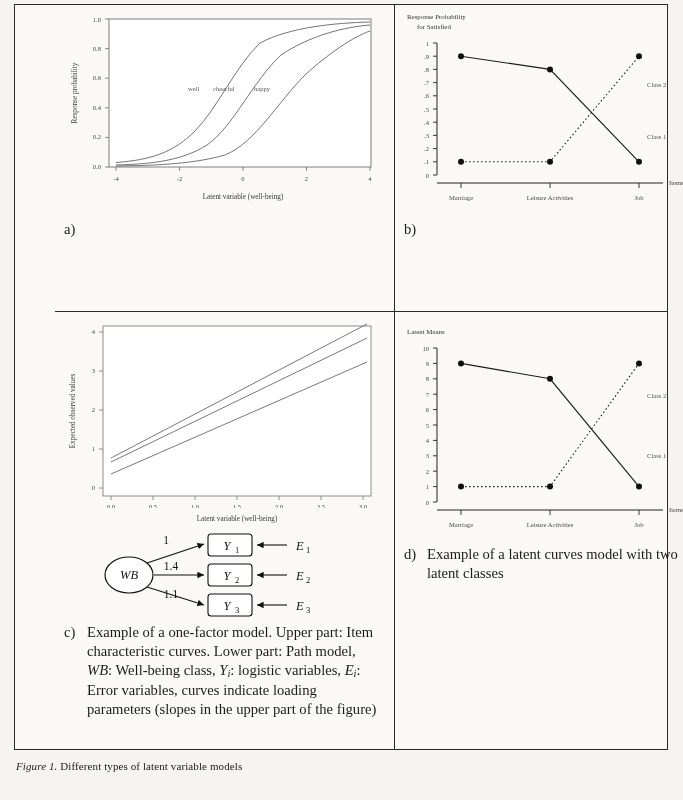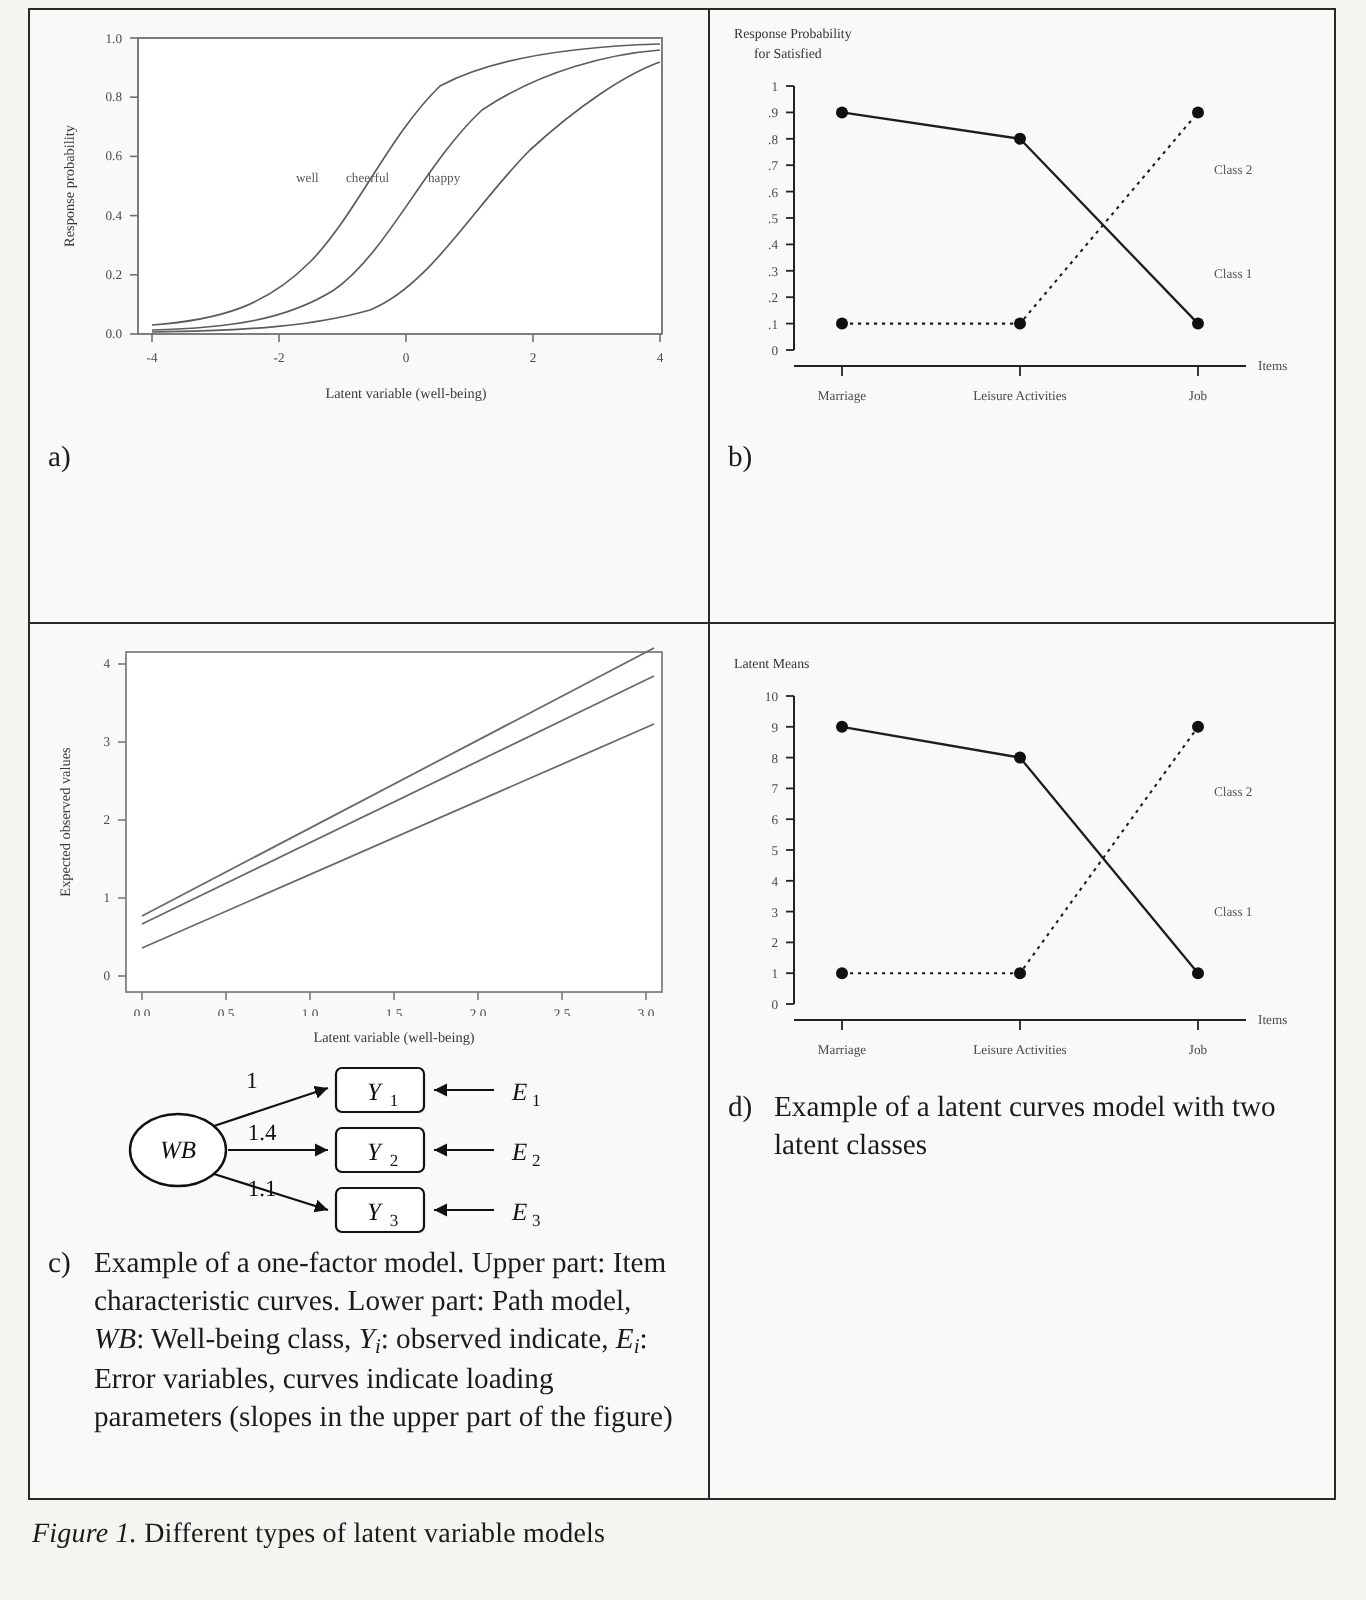--- a/index.html
+++ b/index.html
@@ -22,21 +22,21 @@
       radial-gradient(circle at 45% 85%, rgba(0,0,0,.012) 0 2px, transparent 3px);
     pointer-events:none;
   }
   .figtable{
     position:absolute;
     left:14px;top:4px;
     width:654px;height:746px;
     border:1.6px solid #2a2a2a;
     box-sizing:border-box;
     background:#faf9f7;
-    display:flex;flex-direction:column;
+    display:flex;flex-direction:column;padding-left:40px;
   }
   .trow{display:flex;flex:1 1 auto;}
   .trow.top{height:306px;flex:0 0 306px;border-bottom:1.6px solid #2a2a2a;}
   .trow.bot{flex:1 1 auto;}
   .cell{
     box-sizing:border-box;
     display:flex;flex-direction:column;
     position:relative;
   }
   .cell.left{flex:0 0 340px;border-right:1.6px solid #2a2a2a;}
@@ -49,21 +49,21 @@
     padding:3px 10px 6px 9px;
   }
   .caption .tag{width:23px;flex:0 0 23px;}
   .caption .ctext{flex:1 1 auto;}
   .caption i{font-style:italic;}
   .sub{font-size:.72em;vertical-align:-.22em;font-style:italic;}
 
   .figcap{
     position:absolute;
     left:16px;top:760px;
-    font-size:14px;
+    font-size:11px;
     letter-spacing:.1px;
   }
   .figcap .fi{font-style:italic;}
 
   svg{display:block;}
   text{font-family:"Liberation Serif",serif;}
   .axlab{font-size:7.2px;fill:#3a3a3a;}
   .tick{font-size:6.6px;fill:#4a4a4a;}
   .curvelab{font-size:6.6px;fill:#5a5a5a;}
   .ttl{font-size:6.9px;fill:#333;}
@@ -280,21 +280,21 @@
             <text x="251" y="25" font-size="8.5" fill="#111">1</text>
             <text x="241" y="52" font-size="12.5" font-style="italic" fill="#111">E</text>
             <text x="251" y="55" font-size="8.5" fill="#111">2</text>
             <text x="241" y="82" font-size="12.5" font-style="italic" fill="#111">E</text>
             <text x="251" y="85" font-size="8.5" fill="#111">3</text>
           </svg>
         </div>
 
         <div class="caption">
           <span class="tag">c)</span>
-          <span class="ctext"><span>Example of a one-factor model. Upper part: Item characteristic curves. Lower part: Path model, </span><i>WB</i><span>: Well-being class, </span><i>Y</i><i class="sub">i</i><span>: observed indicate, </span><i>E</i><i class="sub">i</i><span>: Error variables, curves indicate loading parameters (slopes in the upper part of the figure)</span></span>
+          <span class="ctext"><span>Example of a one-factor model. Upper part: Item characteristic curves. Lower part: Path model, </span><i>WB</i><span>: Well-being class, </span><i>Y</i><i class="sub">i</i><span>: logistic variables, </span><i>E</i><i class="sub">i</i><span>: Error variables, curves indicate loading parameters (slopes in the upper part of the figure)</span></span>
         </div>
       </div>
 
       <div class="cell right">
         <div class="plotbox">
           <svg width="310" height="230" viewBox="0 0 310 230">
             <text class="ttl" x="12" y="22">Latent Means</text>
 
             <line x1="42" y1="36" x2="42" y2="190" stroke="#222" stroke-width="1"></line>
             <g stroke="#222" stroke-width="0.9">

